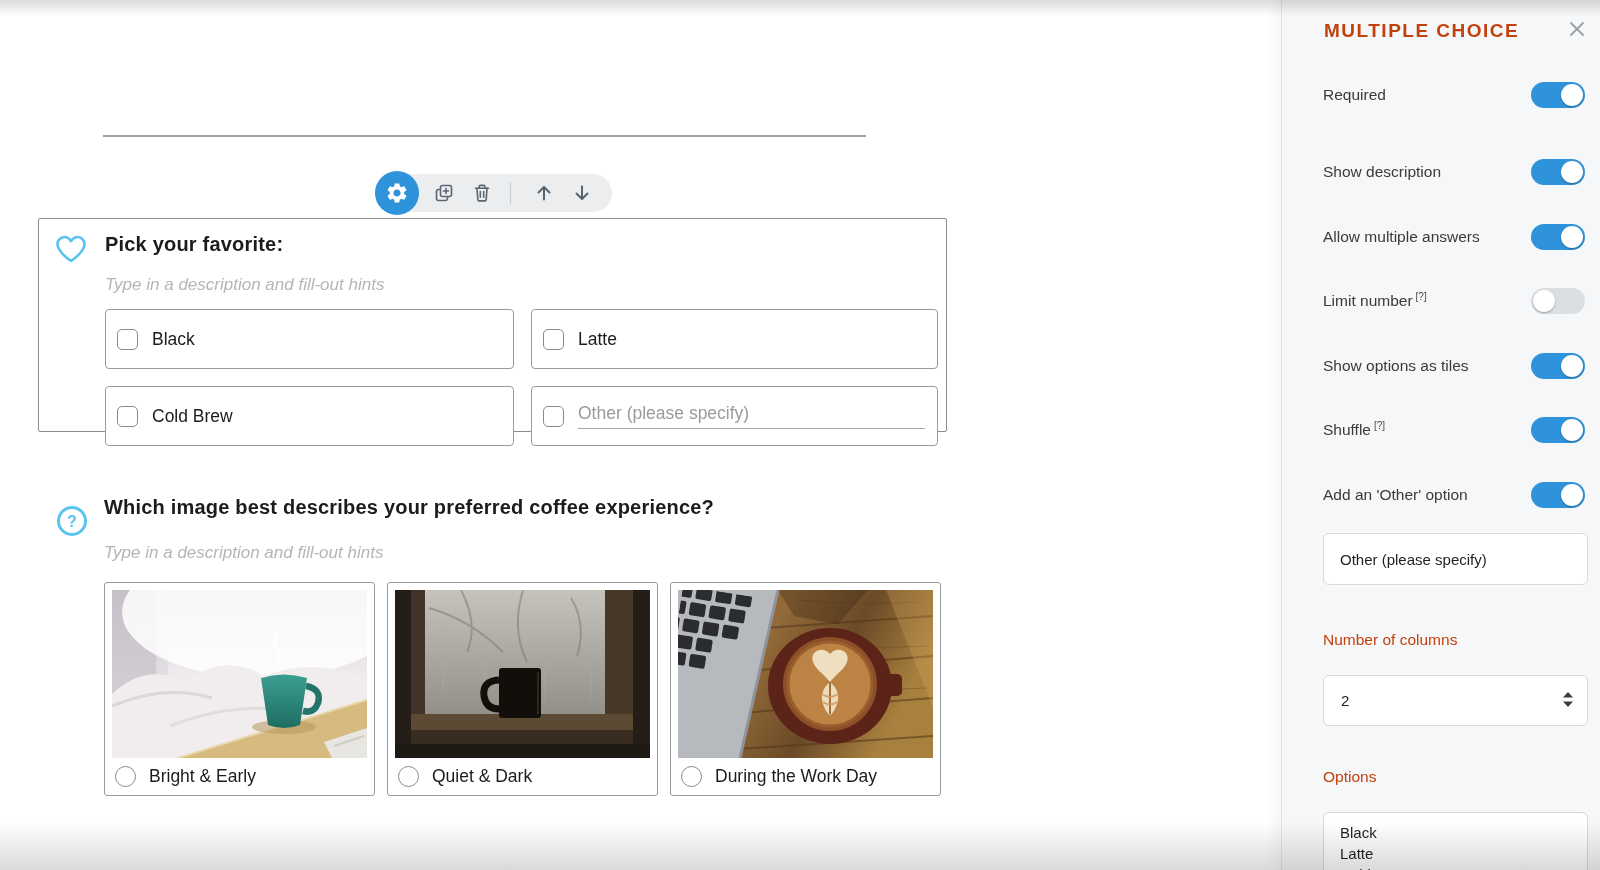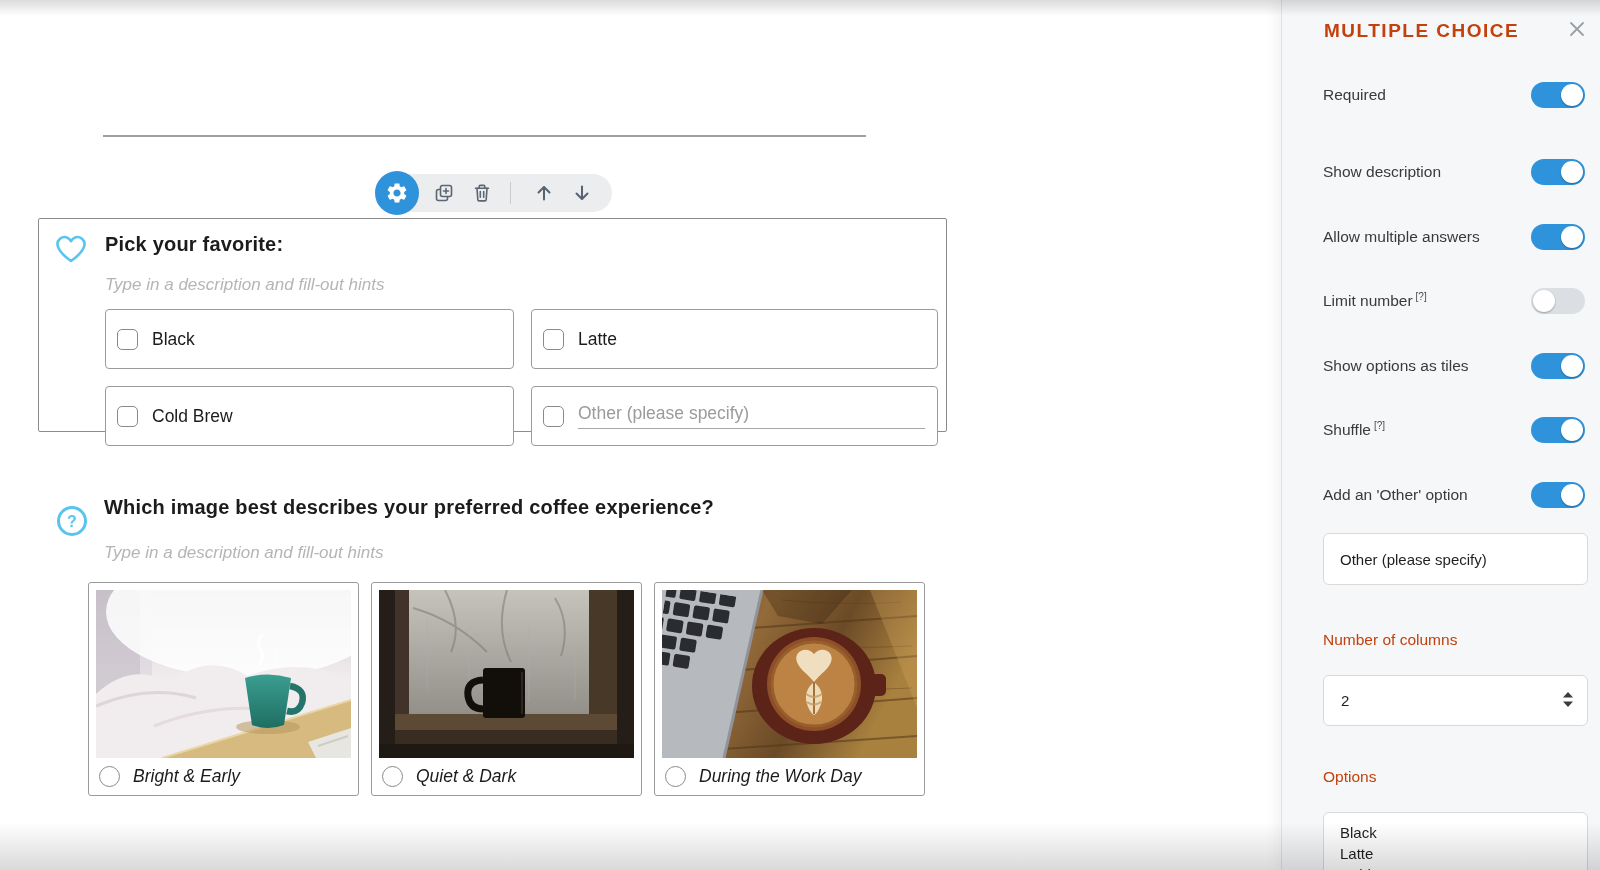--- a/index.html
+++ b/index.html
@@ -38,21 +38,21 @@
   .cbox { width:21px; height:21px; border:1.5px solid #8a8a8a; border-radius:5px; background:#fff; flex:none; }
   .clabel { margin-left:14px; font-size:17.5px; color:#1c1c1c; }
   .other-wrap { flex:1; margin-left:14px; margin-right:12px; border-bottom:1px solid #a6a6a6; padding-bottom:4px; }
   .other-wrap .clabel { margin-left:0; color:#9b9b9b; }
 
   
   .q2-icon { position:absolute; left:55px; top:460px; }
   .q2-title { top:452px; }
   .q2-desc { top:499px; }
   .q2-title, .q2-desc { left:104px; }
-  .itiles { position:absolute; left:88px; top:538px; display:flex; gap:12px;font-style:italic; }
+  .itiles { position:absolute; left:104px; top:538px; display:flex; gap:12px; }
   .itile { width:271px; height:214px; border:1px solid #9b9b9b; border-radius:3px;
     background:#fff; padding:7px; cursor:pointer; }
   .photo { display:block; width:255px; height:168px; }
   .iopt { display:flex; align-items:center; margin-top:8px; padding-left:3px; }
   .radio { width:21px; height:21px; border:1.5px solid #8a8a8a; border-radius:50%; background:#fff; flex:none; }
   .ilabel { margin-left:13px; font-size:17.5px; color:#1c1c1c; }
 
   
   .panel { position:absolute; left:1281px; top:0; width:319px; height:870px;
     background:#F6F7F8; border-left:1px solid #E2E2E4; box-shadow:-5px 0 12px rgba(0,0,0,0.05); }

